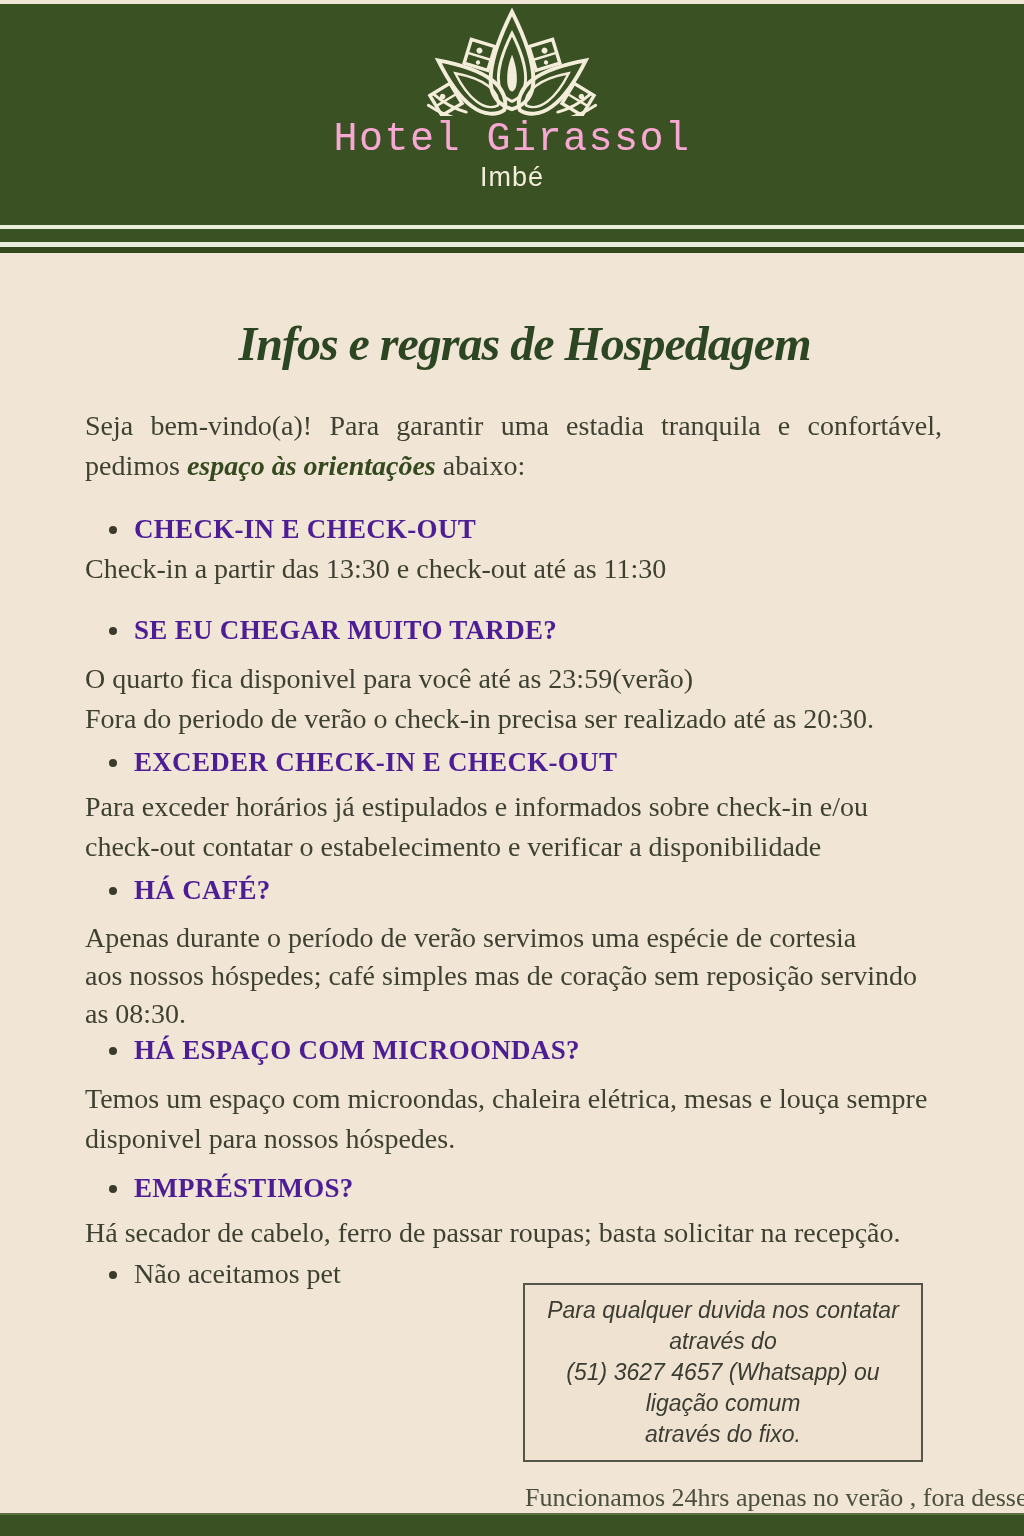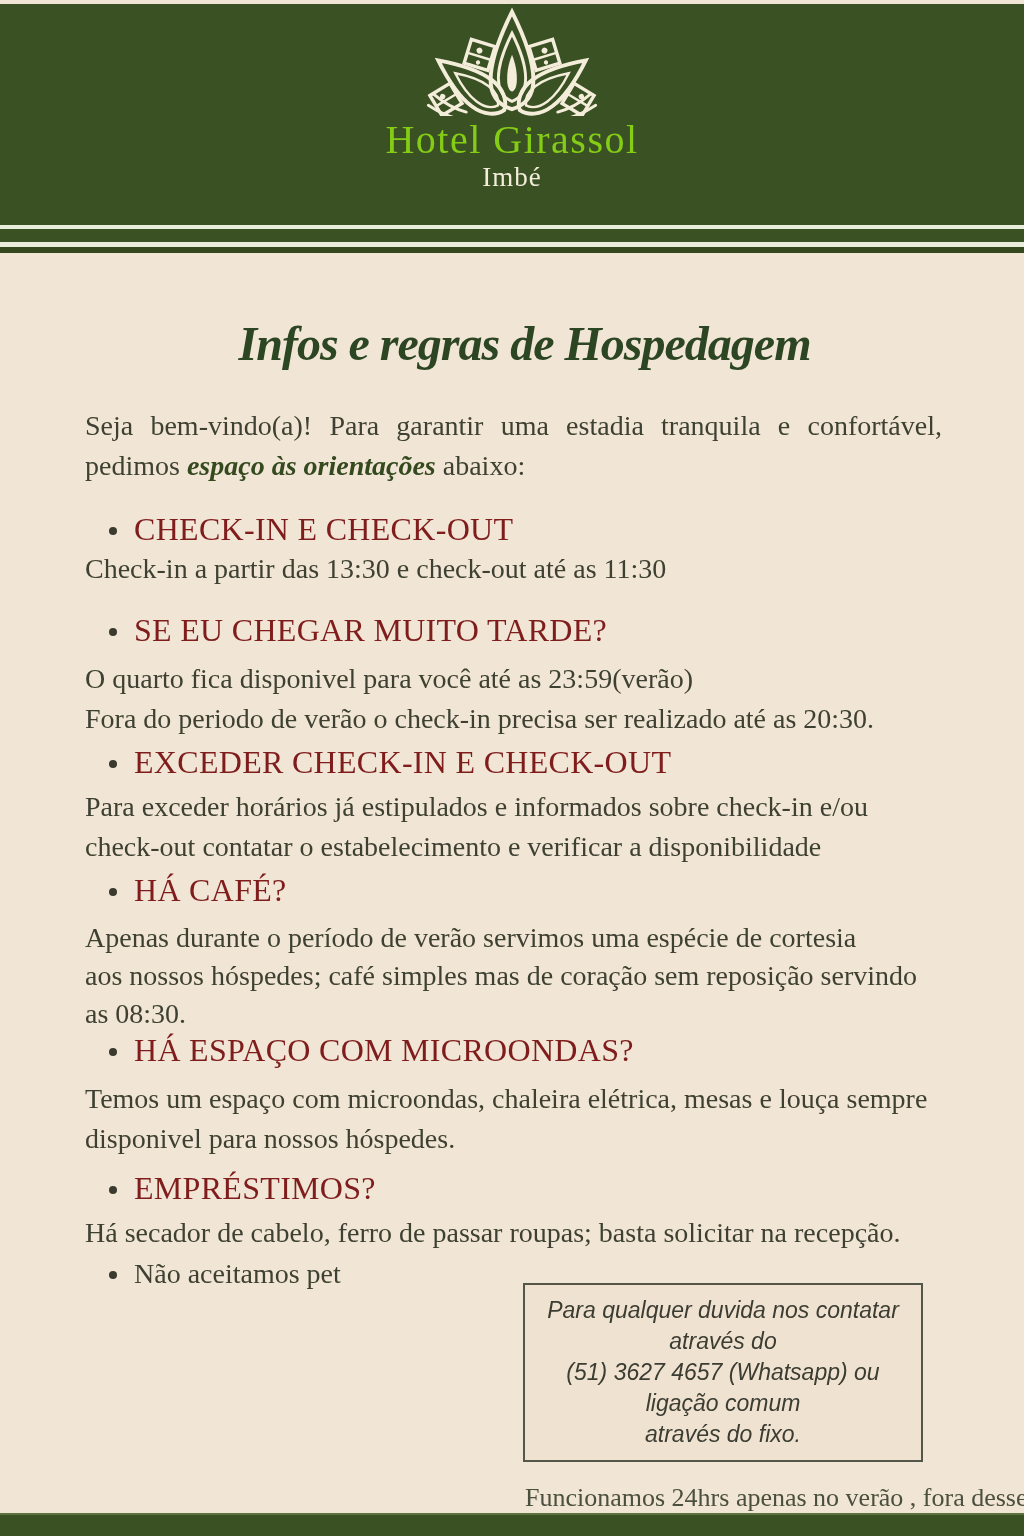--- a/index.html
+++ b/index.html
@@ -6,26 +6,26 @@
   .page{
     position:relative; width:1024px; height:1536px; overflow:hidden;
     background:#f1e5d5; font-family:"Liberation Serif", serif;
   }
   
   .header{
     height:221px; background:#3a5124; text-align:center; color:#f3edda;
   }
   .logo{ display:block; margin:4px auto 0; }
   .hotel-name{
-    font-family:Liberation Serif, serif;
+    font-family:Liberation Mono, monospace;
     font-size:40px; letter-spacing:1.5px; line-height:40px; margin-top:4px;
-    color:#84cc16; font-weight:400;
+    color:#f9a8d4; font-weight:400;
   }
   .hotel-city{
-    font-family:Liberation Serif, serif;
+    font-family:Liberation Sans, sans-serif;
     font-size:27px; letter-spacing:1px; line-height:30px; margin-top:2px;
     color:#f3edda;
   }
   
   .stripe{ width:100%; }
   .st-light1{ height:4px;  background:#e8eedb; }
   .st-dark1 { height:13px; background:#3a5124; }
   .st-light2{ height:5px;  background:#e8eedb; }
   .st-dark2 { height:6px;  background:#35491f; }
   
@@ -33,22 +33,22 @@
   .page-title{
     margin:64px 0 0; text-align:center;
     font-size:48px; line-height:53px; font-weight:bold; font-style:italic;
     color:#2c4522; letter-spacing:-1px;
   }
   .intro{ margin:36px 0 0; padding-right:22px; font-size:28px; color:#3e4132; }
   .intro-line1{ text-align:justify; text-align-last:justify; line-height:40px; }
   .intro-line2{ line-height:40px; }
   .intro b i{ color:#35491f; }
   .shead{
-    font-weight:normal; font-size:32px; line-height:34px;
-    color:#7f1d1d; letter-spacing:.3px;
+    font-weight:bold; font-size:27px; line-height:34px;
+    color:#4c1d95; letter-spacing:.3px;
   }
   .shead.plain{ font-weight:normal; font-size:28px; color:#3e4132; letter-spacing:0; }
   .dot{
     display:inline-block; width:8px; height:8px; border-radius:50%;
     background:#3a3a2e; margin:0 17px 4px 24px; vertical-align:middle;
   }
   .sbody{
     margin:0; white-space:pre-line;
     font-size:28px; line-height:40px; color:#3e4132;
   }

